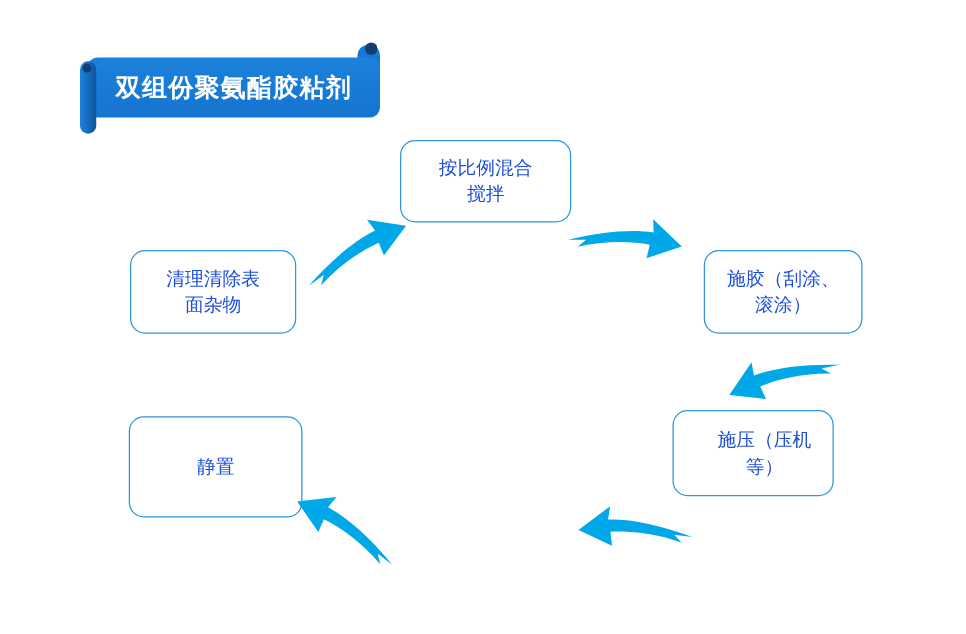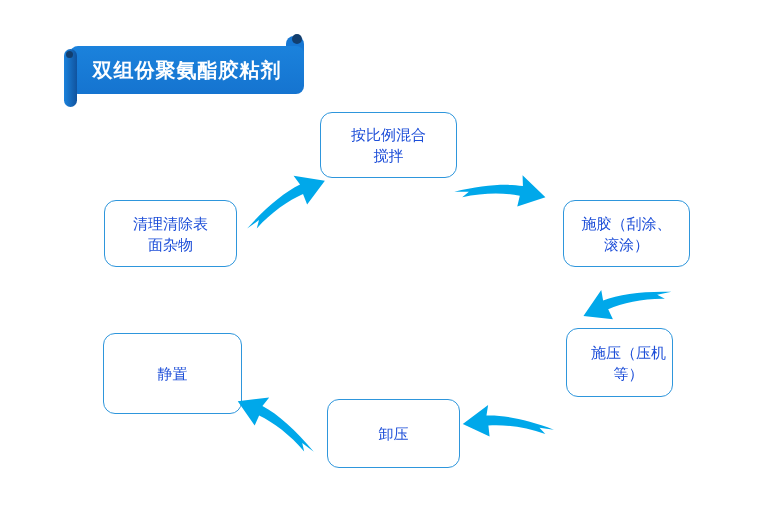--- a/index.html
+++ b/index.html
@@ -55,21 +55,21 @@
     display: flex; align-items: center; justify-content: center;
     text-align: center;
     color: #1d4ed8;
     font-size: 15px;
     line-height: 21px;
     white-space: pre-line;
     box-sizing: border-box;
   }
   .node-mix     { left: 320px; top: 112px; width: 137px; height: 66px; }
   .node-glue    { left: 547px; top: 200px; width: 127px; height: 67px; margin-left: 16px; }
-  .node-press   { left: 566px; top: 328px; width: 107px; height: 69px; padding-left: 18px; }
+  .node-press   { left: 538px; top: 328px; width: 129px; height: 69px; padding-left: 18px; }
   .node-release { left: 327px; top: 399px; width: 133px; height: 69px; }
   .node-rest    { left: 103px; top: 333px; width: 139px; height: 81px; }
   .node-clean   { left: 104px; top: 200px; width: 133px; height: 67px; }
 
   
   .arrow { position: absolute; width: 92px; height: 48px; overflow: visible; }
   .arrow path { fill: #00a8ea; }
   .arrow-1 { left: 238px; top: 174px; transform: rotate(-17deg); }
   .arrow-2 { left: 456px; top: 164px; transform: rotate(18deg); }
   .arrow-3 { left: 578px; top: 274px; transform: scaleX(-1) rotate(30deg); }
@@ -101,23 +101,20 @@
 搅拌</span>
   </div>
   <div class="node node-glue">
     <span>施胶（刮涂、
 滚涂）</span>
   </div>
   <div class="node node-press">
     <span>施压（压机
 等）</span>
   </div>
-  <div class="node node-release">
-    <span>卸压</span>
-  </div>
   <div class="node node-rest">
     <span>静置</span>
   </div>
 
   <svg class="arrow arrow-1" viewBox="0 0 100 52">
     <path d="M2,46 C28,30 52,20 71,17 L67,6 L98,21 L72,40 L71,28 C54,30 32,37 12,49 L17,41 Z"></path>
   </svg>
   <svg class="arrow arrow-2" viewBox="0 0 100 52">
     <path d="M2,46 C28,30 52,20 71,17 L67,6 L98,21 L72,40 L71,28 C54,30 32,37 12,49 L17,41 Z"></path>
   </svg>

